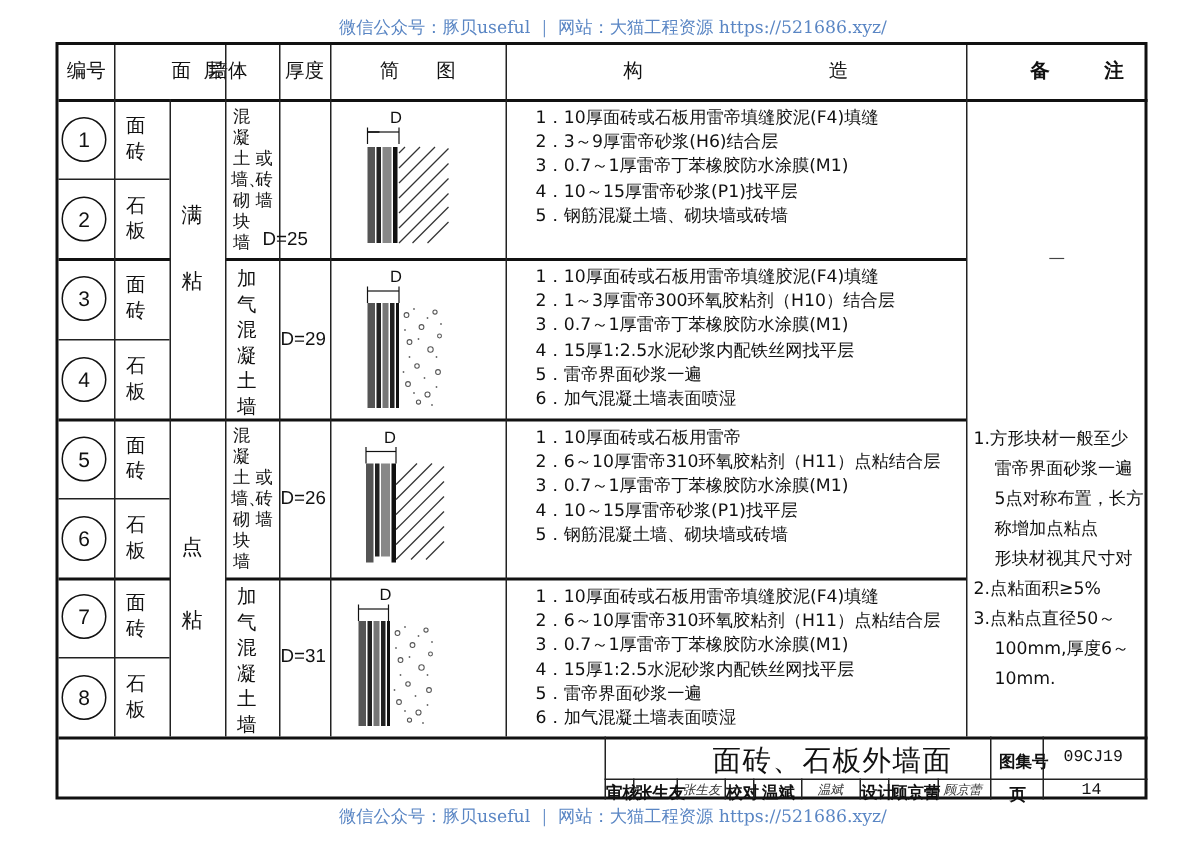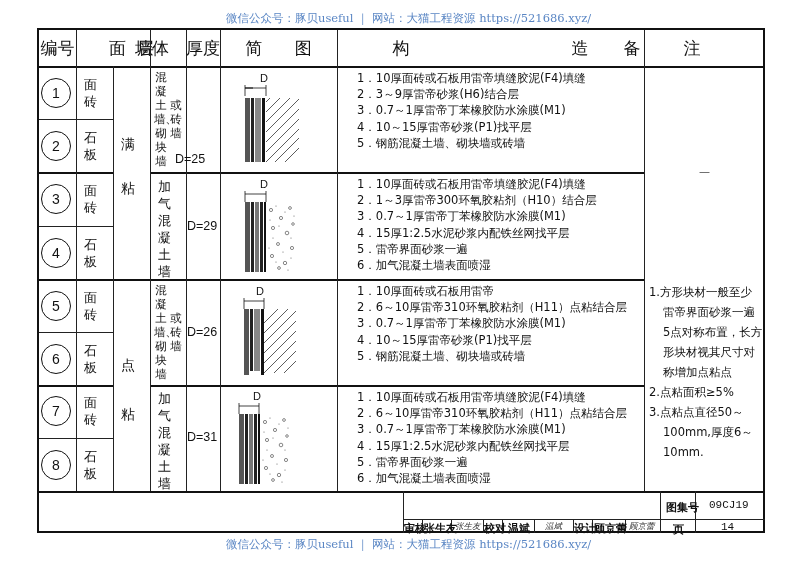--- a/index.html
+++ b/index.html
@@ -5,21 +5,21 @@
   html,body{margin:0;padding:0;background:#ffffff;}
   body{width:800px;height:571px;position:relative;overflow:hidden;font-family:"DejaVu Sans","Liberation Sans",sans-serif;color:#111;}
   .wm{position:absolute;font-family:"DejaVu Serif","Liberation Serif",serif;font-size:11.5px;color:#5a86c4;white-space:nowrap;}
   .wm-top{left:226px;top:11px;}
   .wm-bot{left:226px;top:537px;}
   .sheet{position:absolute;left:37px;top:28px;width:728px;height:505px;border:2px solid #111;box-sizing:border-box;}
   .abs{position:absolute;}
   .vl{position:absolute;width:1.3px;background:#222;}
   .hl{position:absolute;height:1.3px;background:#222;}
   .hl.thick{height:2px;background:#111;}
-  .hdr{position:absolute;font-size:17px;text-align:center;line-height:36px;top:0;height:36px;}
+  .hdr{position:absolute;font-size:13px;text-align:center;line-height:36px;top:0;height:36px;}
   .circle{position:absolute;width:28px;height:28px;border:1.5px solid #111;border-radius:50%;text-align:center;line-height:28px;font-size:14px;font-family:"Liberation Sans",sans-serif;}
   .vtxt{position:absolute;font-size:13px;line-height:17px;width:20px;}
   .vtxt2{position:absolute;font-size:11.5px;line-height:14px;width:14px;text-align:center;}
   .dval{position:absolute;font-size:12.5px;font-family:"Liberation Sans",sans-serif;}
   .steps{position:absolute;left:318px;font-size:11.5px;line-height:16.2px;white-space:nowrap;}
   .steps div{height:16.2px;}
   .note{position:absolute;left:612px;top:279px;font-size:11.5px;line-height:20px;width:110px;}
   .note div{white-space:nowrap;}
   .note .ind{padding-left:14px;}
   .title-main{position:absolute;font-size:19px;letter-spacing:1px;}
@@ -34,21 +34,21 @@
 <div class="wm wm-top">微信公众号：豚贝useful ｜ 网站：大猫工程资源 https://521686.xyz/</div>
 
 <div class="sheet">
 
   <div class="hdr" style="left:0;width:37px;">编号</div>
   <div class="hdr" style="left:37px;width:111px;white-space:pre;">面  层</div>
   <div class="hdr" style="left:95px;width:36px;">墙体</div>
   <div class="hdr" style="left:147px;width:34px;">厚度</div>
   <div class="hdr" style="left:298px;width:307px;white-space:pre;">构                              造</div>
   <div class="hdr" style="left:181px;width:117px;white-space:pre;">简      图</div>
-  <div class="hdr" style="left:572px;width:102px;white-space:pre;">备        注</div>
+  <div class="hdr" style="left:628px;width:102px;white-space:pre;font-weight:bold;">备        注</div>
 
   <div class="hl thick" style="left:0;top:36px;width:726px;"></div>
 
   <div class="hl thick" style="left:0;top:142px;width:605px;"></div>
   <div class="hl thick" style="left:0;top:249px;width:605px;"></div>
   <div class="hl thick" style="left:0;top:355px;width:605px;"></div>
   <div class="hl thick" style="left:0;top:461px;width:726px;"></div>
 
   <div class="hl" style="left:605px;top:249px;width:0;"></div>
 
@@ -261,33 +261,34 @@
     <div>4．15厚1:2.5水泥砂浆内配铁丝网找平层</div>
     <div>5．雷帝界面砂浆一遍</div>
     <div>6．加气混凝土墙表面喷湿</div>
   </div>
 
   <div class="abs" style="left:660px;top:135px;font-size:11px;color:#444;">—</div>
   <div class="note" style="left:610px;top:252px;">
     <div>1.方形块材一般至少</div>
     <div class="ind">雷帝界面砂浆一遍</div>
     <div class="ind">5点对称布置，长方</div>
+    <div class="ind">称增加点粘点</div>
     <div class="ind">形块材视其尺寸对</div>
-    <div class="ind">称增加点粘点</div>
     <div>2.点粘面积≥5%</div>
     <div>3.点粘点直径50～</div>
     <div class="ind">100mm,厚度6～</div>
     <div class="ind">10mm.</div>
   </div>
 
   <div class="vl" style="left:364px;top:461px;height:42px;"></div>
   <div class="hl" style="left:364px;top:489px;width:362px;"></div>
   <div class="vl" style="left:621px;top:461px;height:42px;"></div>
   <div class="vl" style="left:656px;top:461px;height:42px;"></div>
 
+  <div class="title-main" style="left:436px;top:464px;">面砖、石板外墙面</div>
   <div class="tb" style="left:627px;top:470px;">图集号</div>
   <div class="tbv" style="left:670px;top:469px;">09CJ19</div>
   <div class="tb" style="left:634px;top:492px;">页</div>
   <div class="tbv" style="left:682px;top:491px;">14</div>
 
   <div class="vl" style="left:383px;top:489px;height:14px;"></div>
   <div class="vl" style="left:412px;top:489px;height:14px;"></div>
   <div class="vl" style="left:444px;top:489px;height:14px;"></div>
   <div class="vl" style="left:463px;top:489px;height:14px;"></div>
   <div class="vl" style="left:495px;top:489px;height:14px;"></div>

